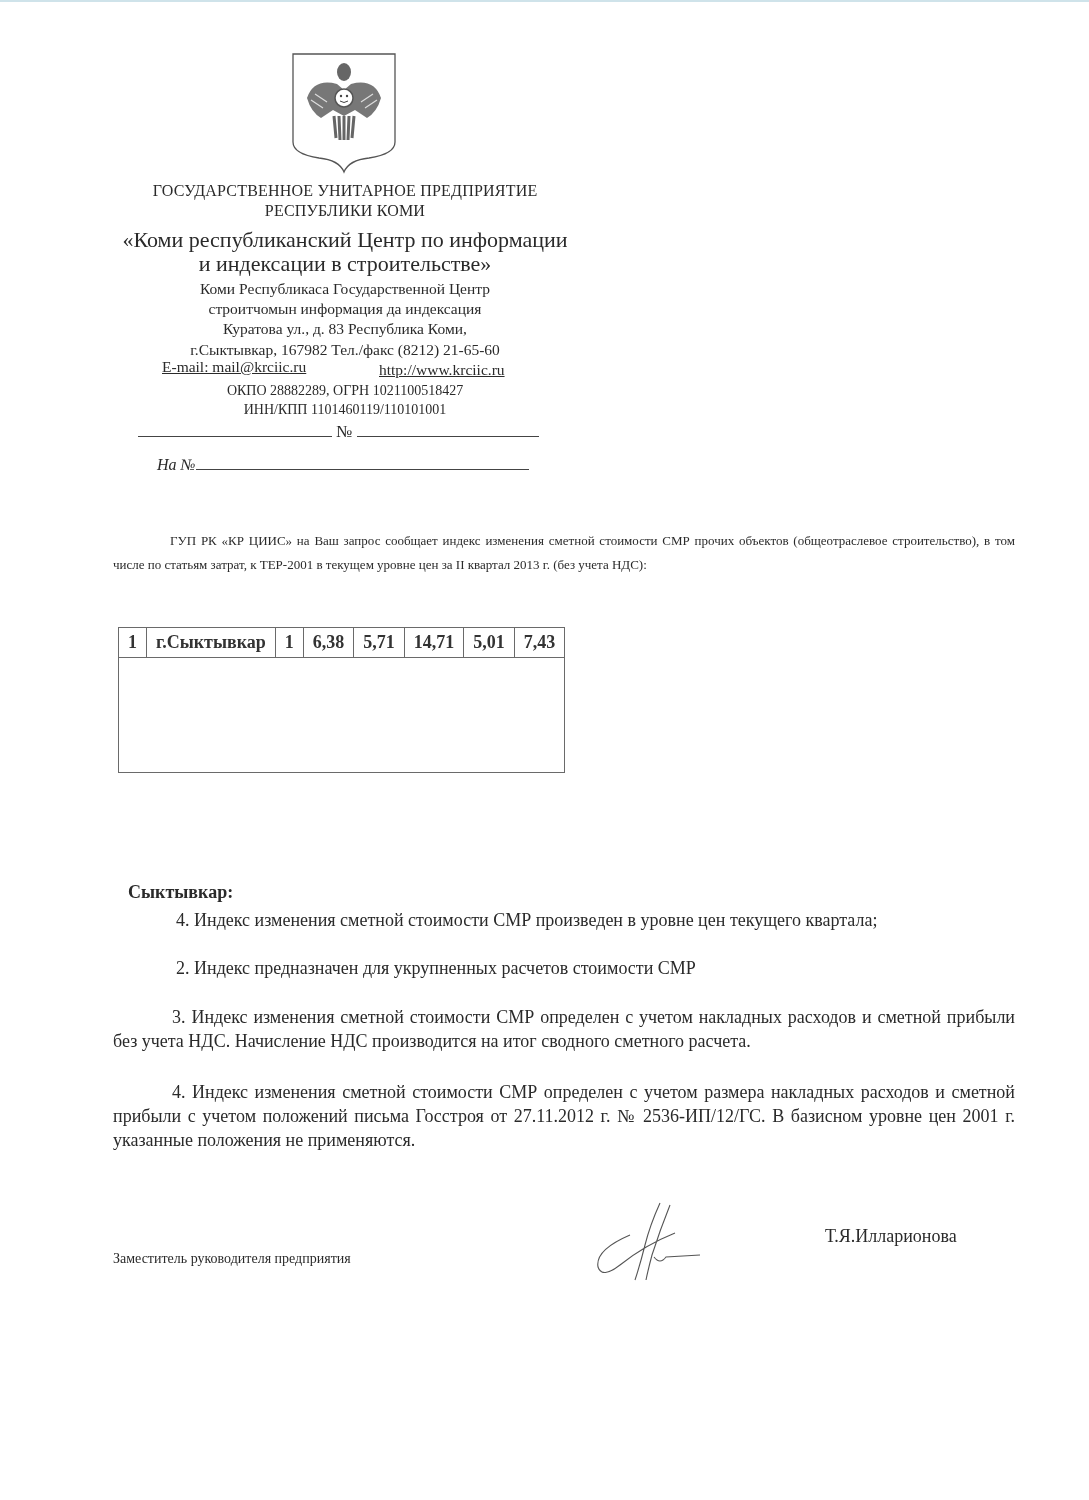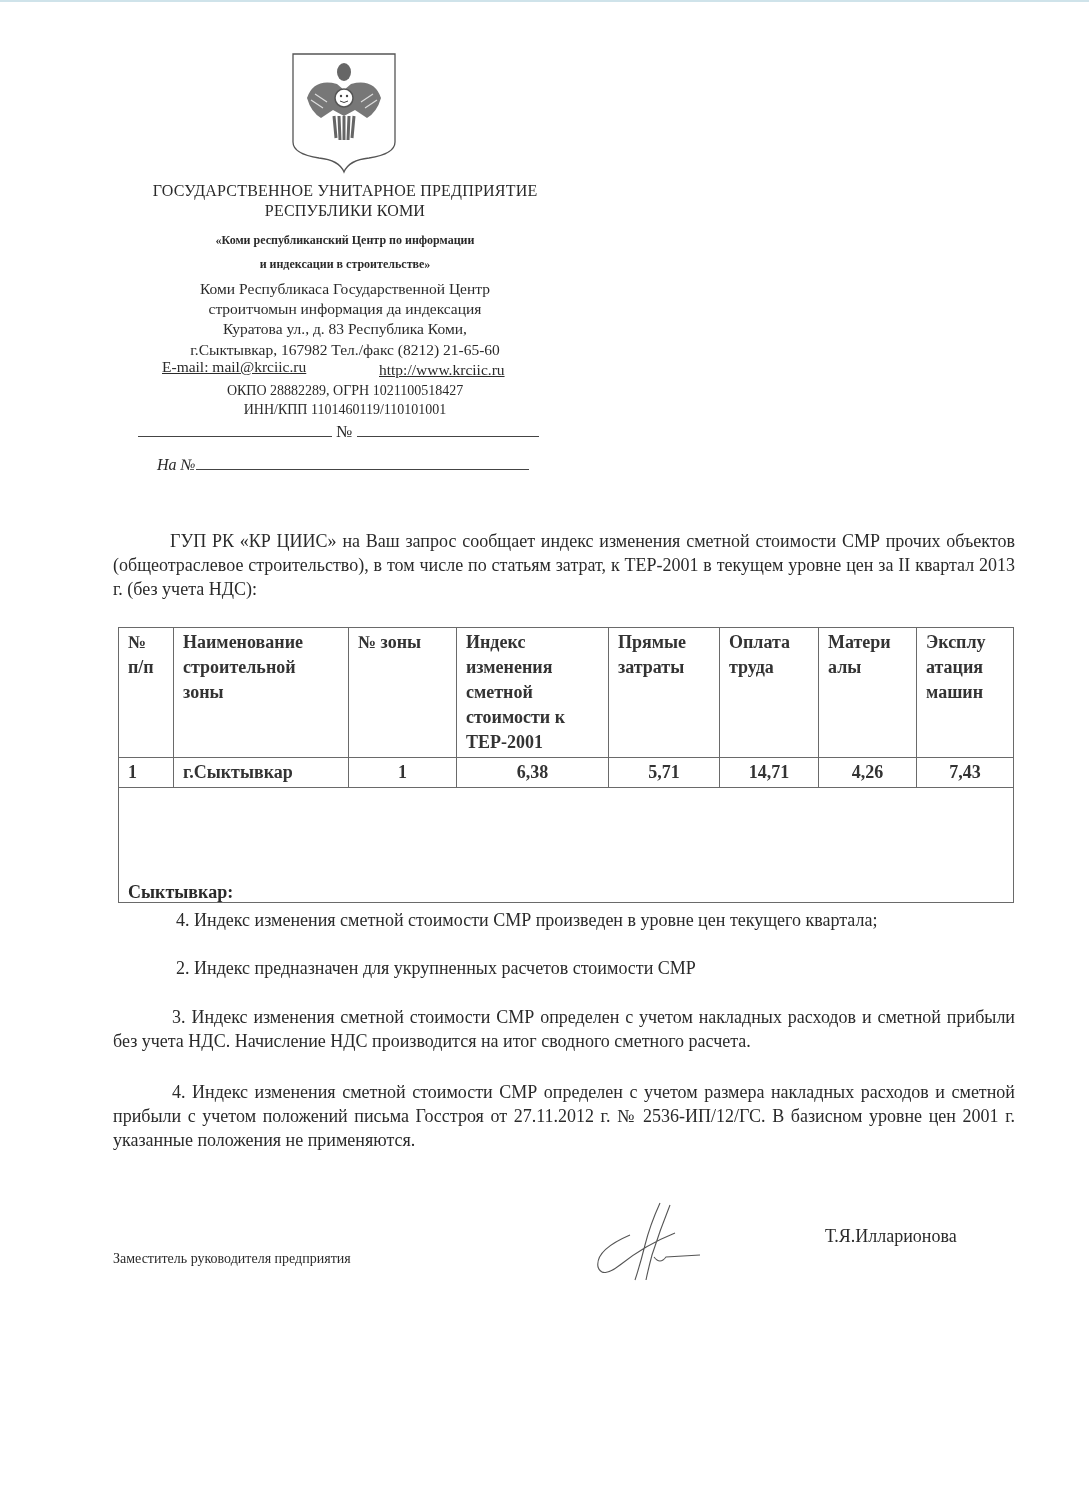--- a/index.html
+++ b/index.html
@@ -7,28 +7,28 @@
     width: 1089px; height: 1500px; background: #ffffff; position: relative; overflow: hidden;
     font-family: "Liberation Serif", "DejaVu Serif", serif; color: #2a2a2a;
   }
   .topline { position: absolute; left: 0; top: 0; width: 1089px; height: 2px; background: #cfe3ea; }
   .abs { position: absolute; }
   .center { text-align: center; }
 
   
   #emblem { left: 289px; top: 50px; width: 110px; height: 125px; }
   .lh1 { left: 110px; width: 470px; font-size: 16px; line-height: 20px; letter-spacing: 0.2px; }
-  .lh-bold { left: 110px; width: 470px; font-size: 12px; font-weight: bold; line-height: 24px; }
+  .lh-bold { left: 110px; width: 470px; font-size: 22px; font-weight: normal; line-height: 24px; }
   .lh2 { left: 110px; width: 470px; font-size: 15.5px; line-height: 20.5px; }
   .lh3 { left: 110px; width: 470px; font-size: 14px; line-height: 20px; }
   .u { text-decoration: underline; }
   .blank { display: inline-block; border-bottom: 1px solid #444; vertical-align: baseline; }
 
   
-  .para { left: 113px; width: 902px; font-size: 18px; line-height: 24px; text-align: justify; }
+  .para { left: 113px; width: 902px; font-size: 13px; line-height: 24px; text-align: justify; }
   .para .indent { display: inline-block; width: 57px; }
 
   
   #idx-table { position: absolute; left: 118px; top: 627px; border-collapse: collapse; font-weight: bold; font-size: 18px; }
   #idx-table td, #idx-table th {
     border: 1px solid #6a6a6a; vertical-align: top; text-align: left; padding: 2px 9px; line-height: 25px;
     font-weight: bold; color: #333;
   }
   #idx-table .num { text-align: center; }
   #idx-table .empty-row td { height: 110px; border-top: 1px solid #777; }
@@ -83,38 +83,28 @@
 <div class="abs" style="top:456px; left:157px; font-size:16px;font-style:italic;">
   <span>На №</span><span class="blank" style="width:333px"></span>
 </div>
 
 <div class="abs para" style="top:529px">
   <span class="indent"></span><span>ГУП РК «КР ЦИИС» на Ваш запрос сообщает индекс изменения сметной стоимости СМР прочих объектов (общеотраслевое строительство), в том числе по статьям затрат, к ТЕР-2001 в текущем уровне цен за II квартал 2013 г. (без учета НДС):</span>
 </div>
 
 <table id="idx-table">
   <tbody>
-      <tr>
-    <th style="width:36px">№ п/п</th>
-    <th style="width:156px">Наименование строительной зоны</th>
-    <th style="width:89px">№ зоны</th>
-    <th style="width:133px; height:122px;">Индекс изменения сметной стоимости к ТЕР-2001</th>
-    <th style="width:92px">Прямые затраты</th>
-    <th style="width:80px">Оплата труда</th>
-    <th style="width:79px">Матери алы</th>
-    <th style="width:78px">Эксплу атация машин</th>
-  </tr>
   <tr>
     <td>1</td>
     <td>г.Сыктывкар</td>
     <td class="num">1</td>
     <td class="num">6,38</td>
     <td class="num">5,71</td>
     <td class="num">14,71</td>
-    <td class="num">4,26</td>
+    <td class="num">5,01</td>
     <td class="num">7,43</td>
   </tr>
   <tr class="empty-row">
     <td colspan="8"></td>
   </tr>
 </tbody>
   </table>
 
 <div class="abs notes-title">Сыктывкар:</div>
 <div class="abs note" style="top:908px"><span class="indent" style="display:inline-block;width:63px"></span><span>4. Индекс изменения сметной стоимости СМР произведен в уровне цен текущего квартала;</span></div>

